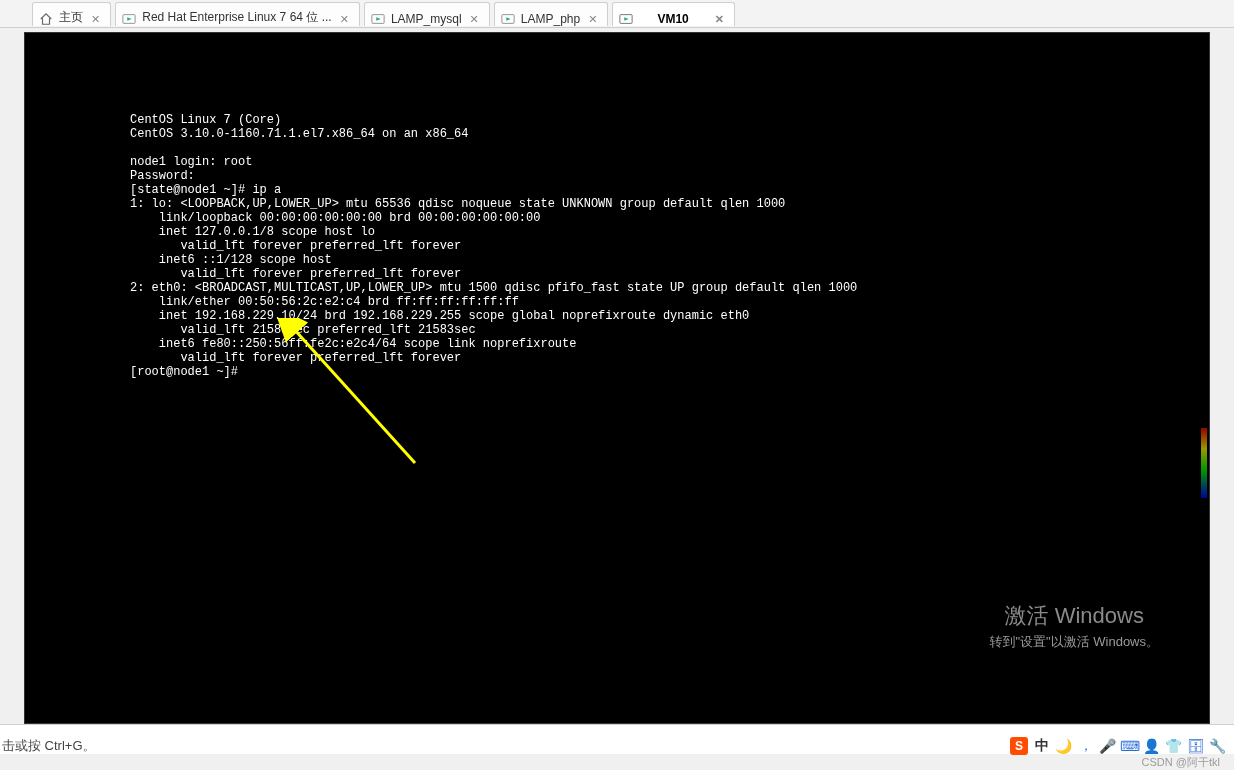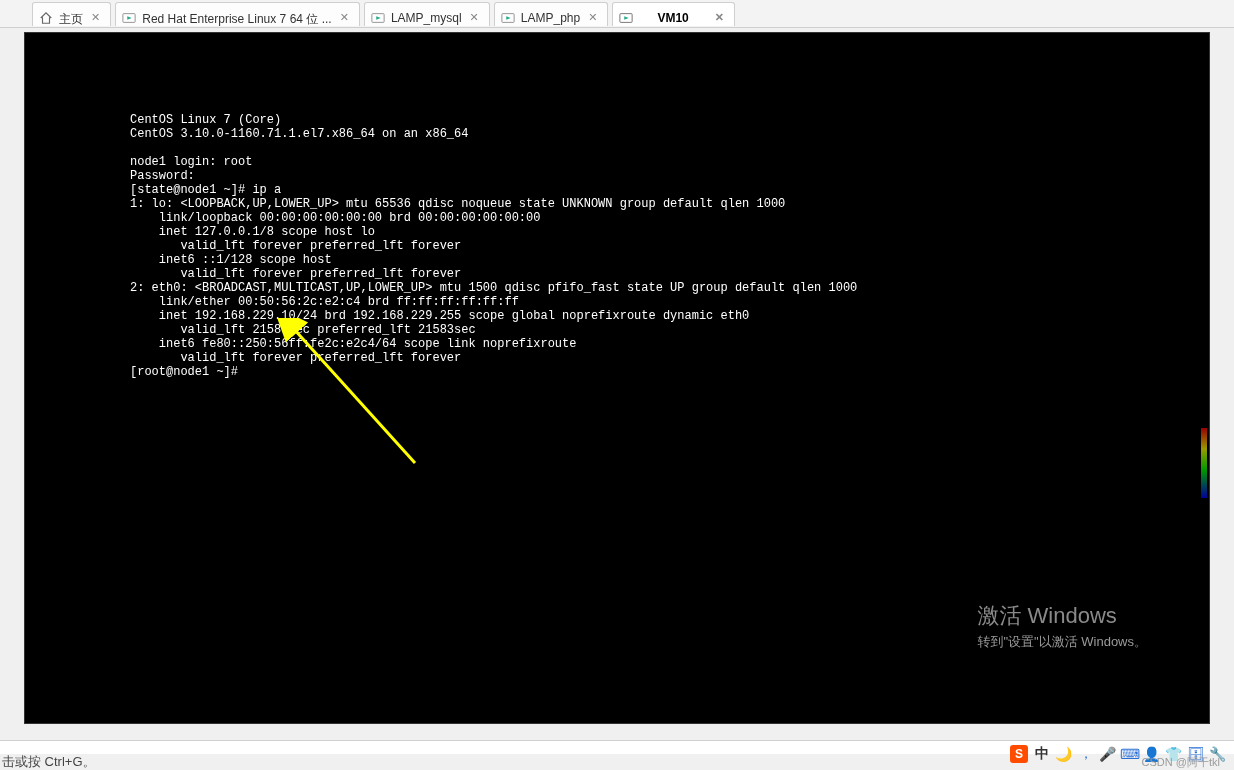--- a/index.html
+++ b/index.html
@@ -16,23 +16,23 @@
       align-items: center;
       height: 28px;
       background: #f3f3f3;
       border-bottom: 1px solid #cfcfcf;
       padding-left: 32px;
       gap: 0;
       font-size: 12px;
     }
     .tab {
       display: flex;
-      align-items: flex-start;
+      align-items: flex-end;
       height: 24px;
-      padding: 8px 8px 0 6px;
+      padding: 0 8px 0 6px;
       background: #fdfdfd;
       border: 1px solid #cfcfcf;
       border-bottom: none;
       margin-right: 4px;
       border-radius: 3px 3px 0 0;
       color: #333;
       gap: 6px;
       white-space: nowrap;
       cursor: pointer;
     }
@@ -78,44 +78,45 @@
     .annotation-text {
       position: absolute;
       top: 415px;
       left: 350px;
       color: #ff0000;
       font-size: 18px;
       font-family: "Microsoft YaHei", sans-serif;
     }
     .watermark {
       position: absolute;
-      right: 62px;
+      right: 50px;
       bottom: 72px;
       color: rgba(150,150,150,0.8);
-      text-align: left;
+      text-align: center;
       pointer-events: none;
     }
     .watermark .t1 { font-size: 22px; color: #8a8a8a; }
     .watermark .t2 { font-size: 13px; color: #9a9a9a; margin-top:2px;}
     .vu-meter {
       position: absolute;
       right: 2px;
       top: 395px;
       width: 6px;
       height: 70px;
       background: linear-gradient(to bottom, #f00 0%, #ff0 30%, #0f0 60%, #00f 100%);
       opacity: 0.6;
     }
     .bottom-bar {
       position: absolute;
       bottom: 16px;
       left: 0;
       right: 0;
-      height: 14px;
-      display: flex;
+      height: 30px;
+      display: flex;
+      align-items: center;
       justify-content: space-between;
       padding: 12px 8px 0 2px;
       font-size: 13px;
       color: #444;
       background: #fff;
       border-top: 1px solid #d0d0d0;
     }
     .tray {
       display: flex;
       align-items: center;

